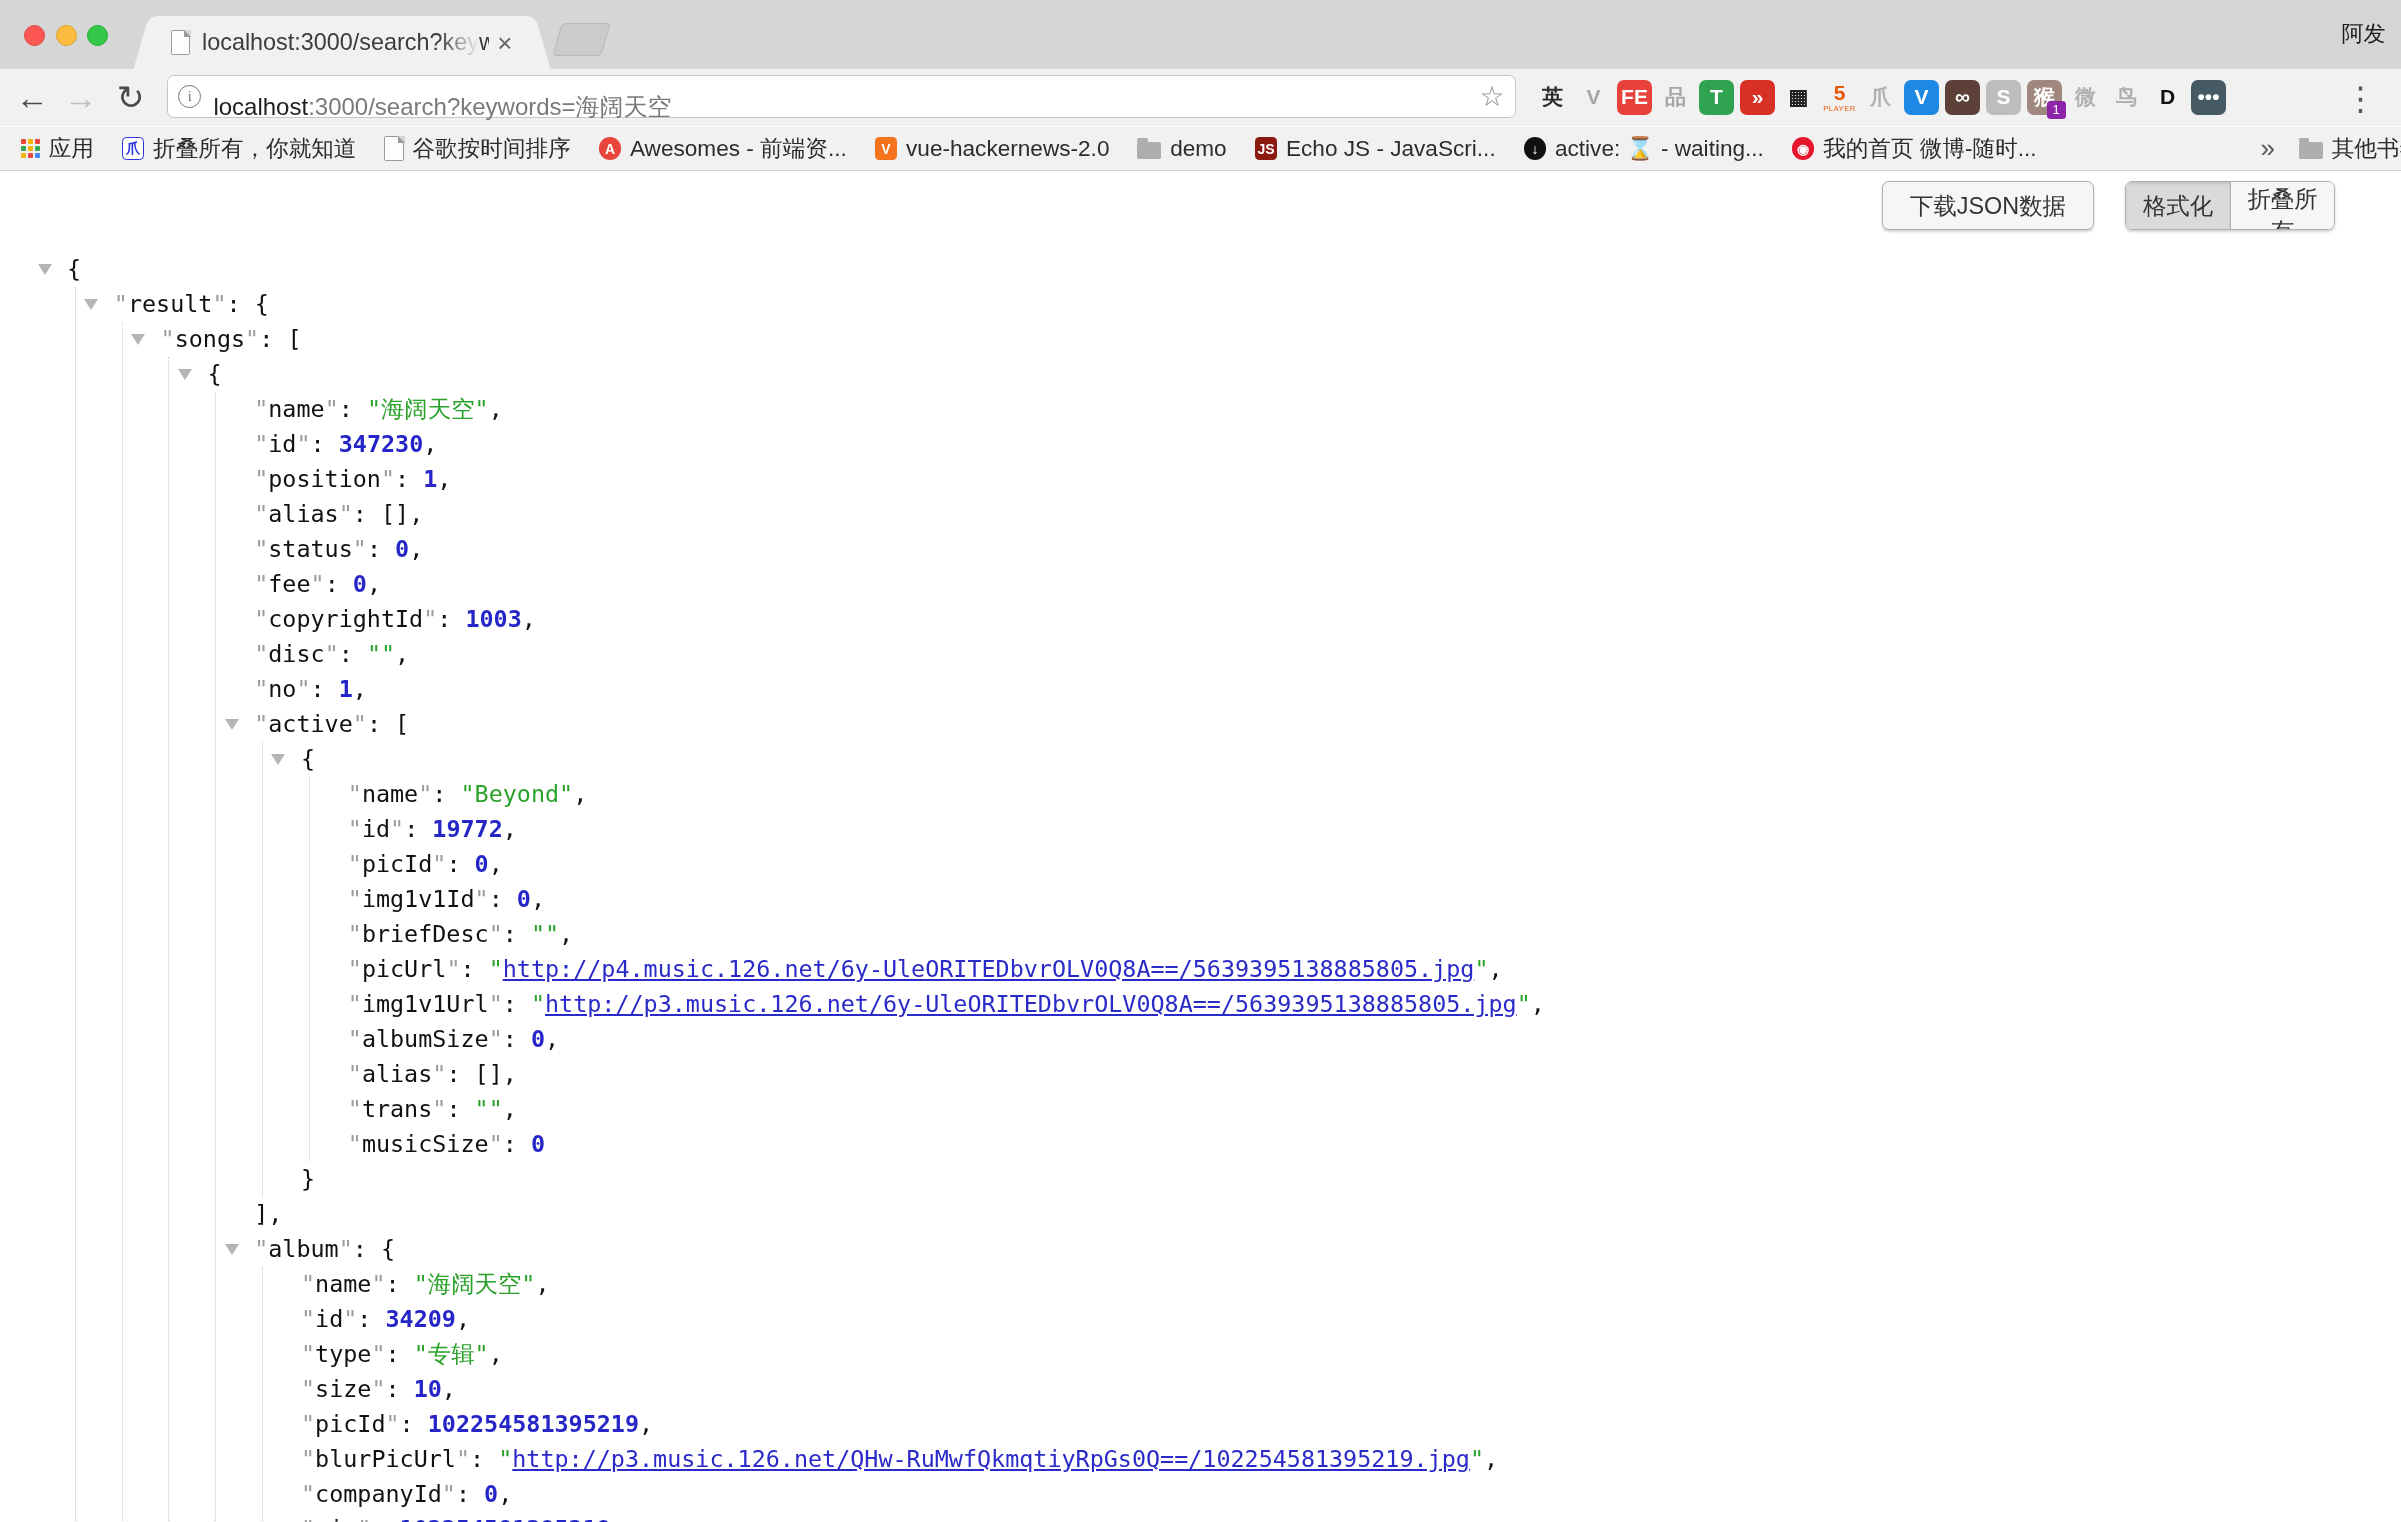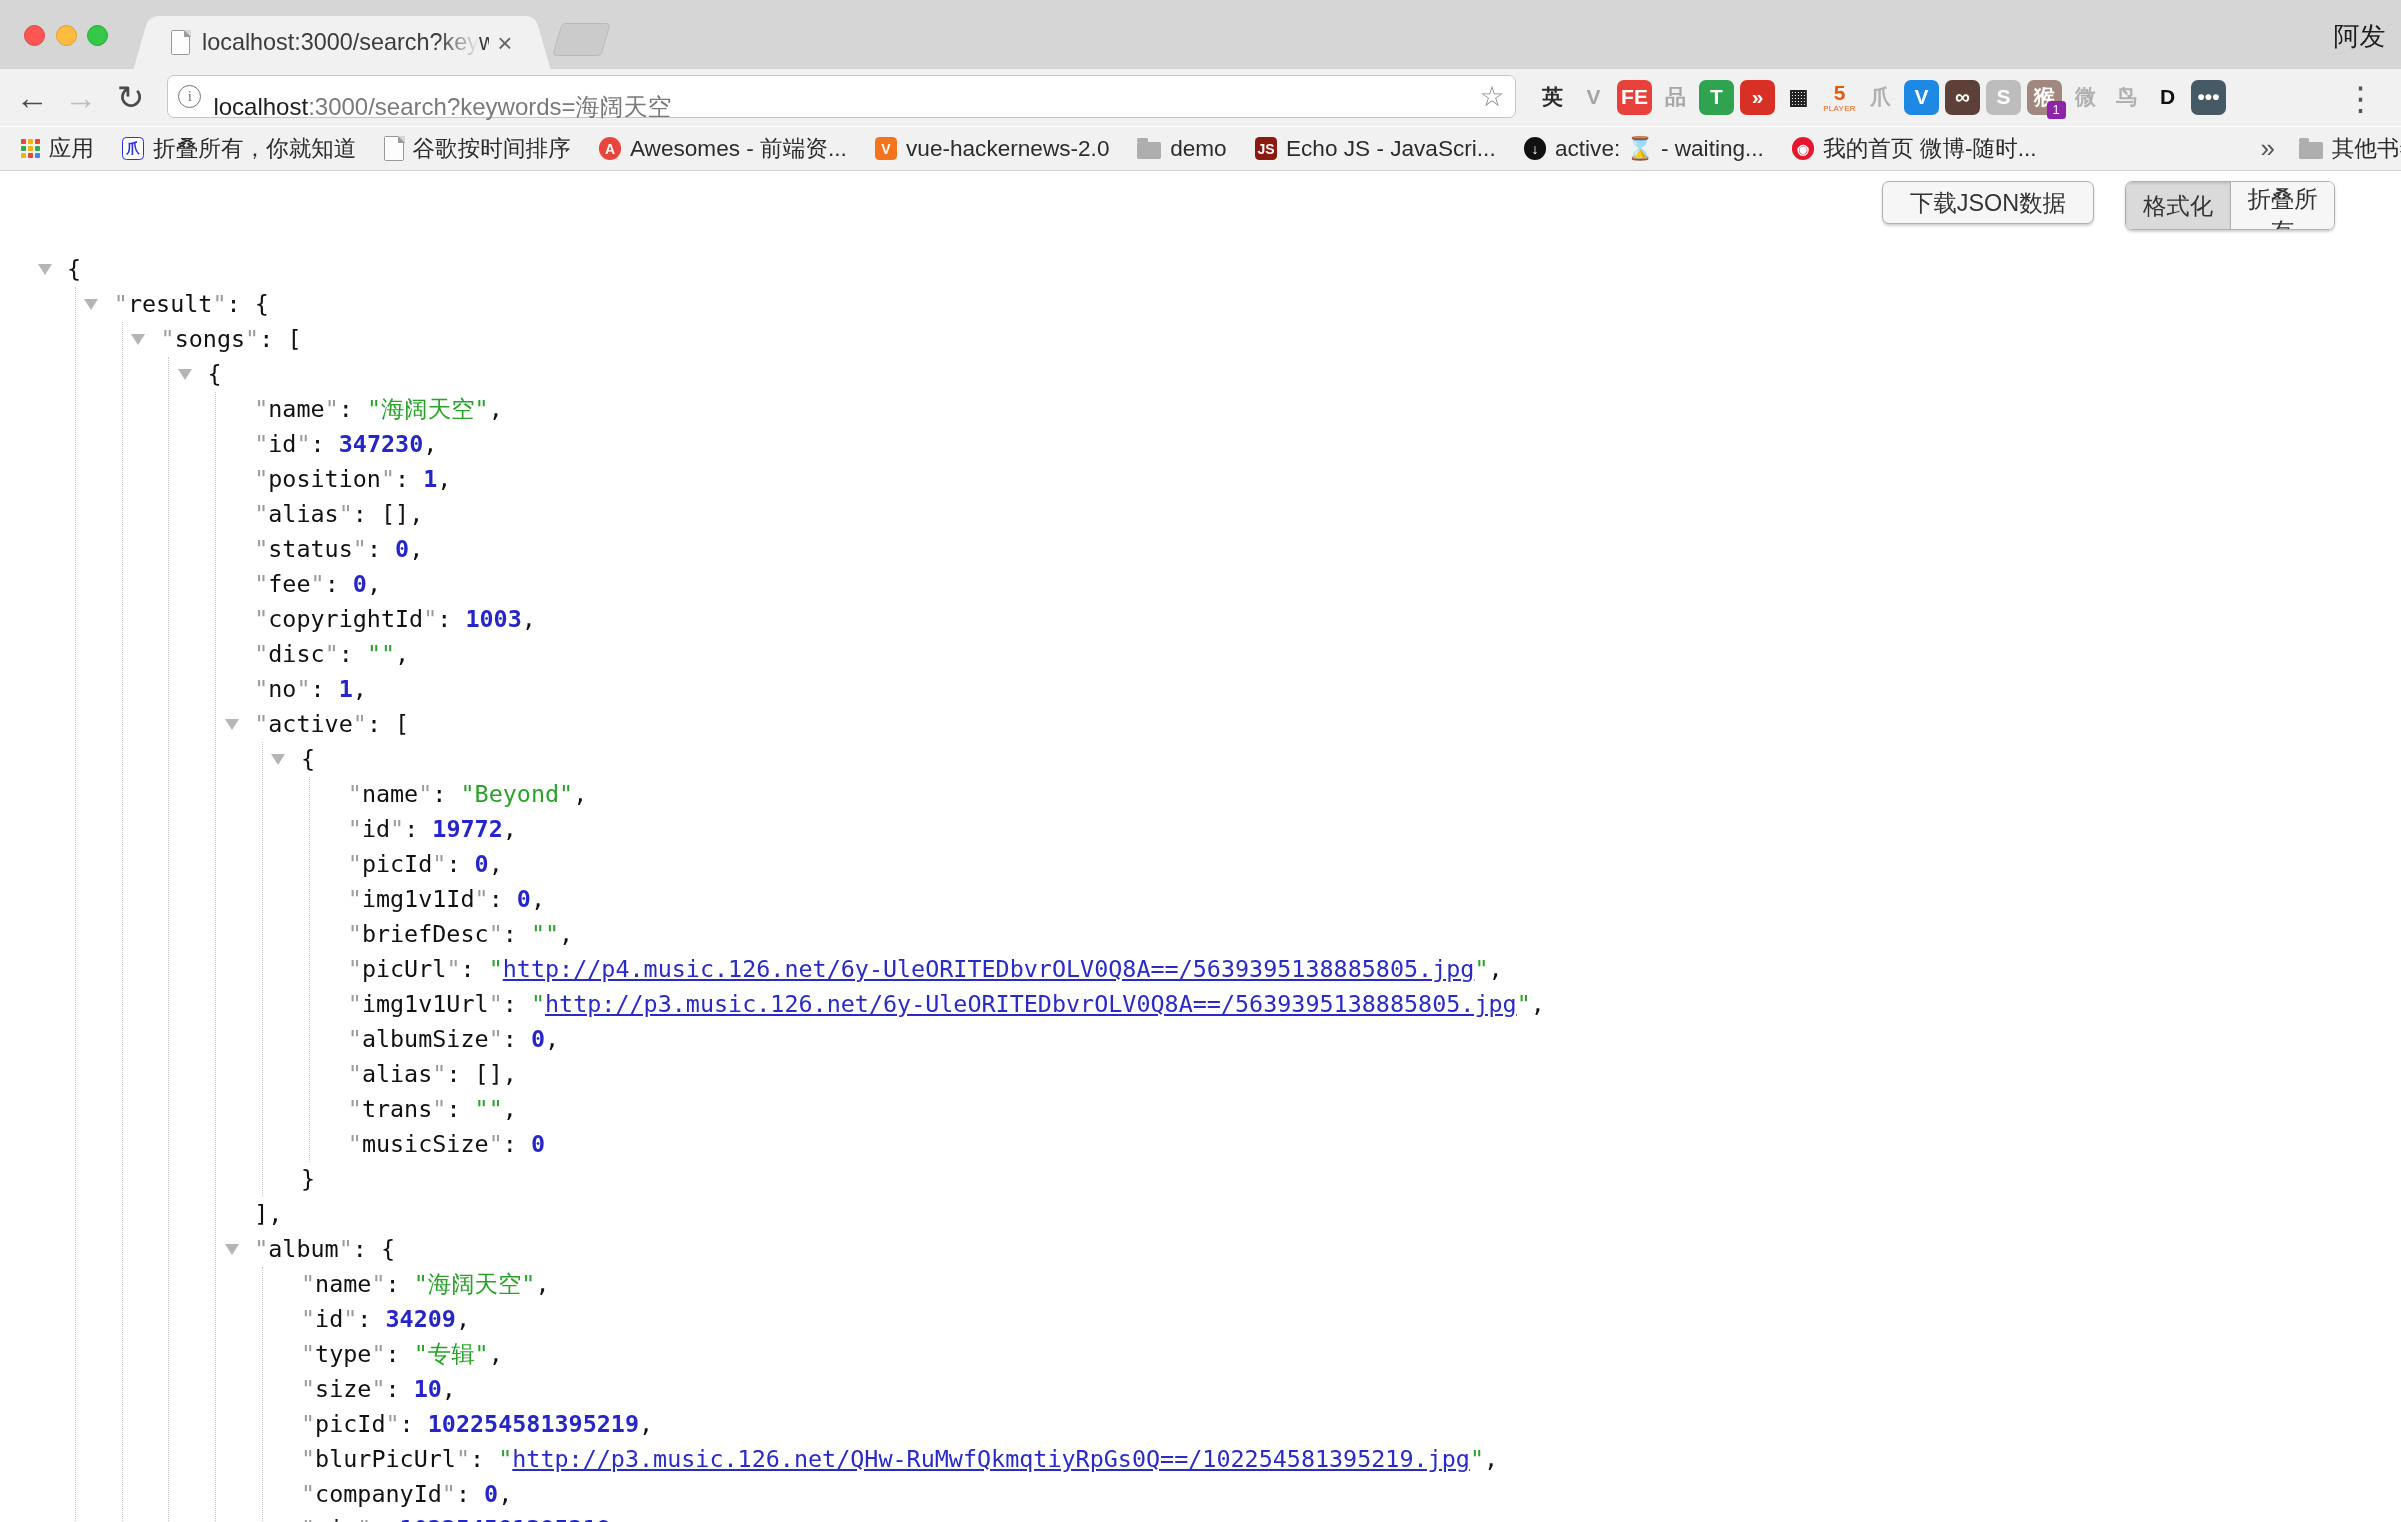--- a/index.html
+++ b/index.html
@@ -22,21 +22,21 @@
     border-radius:1.7px;position:relative;flex:none;}
   .doc-icon::after{content:'';position:absolute;right:-1.7px;top:-1.7px;width:0;height:0;
     border-top:7px solid #d6d6d6;border-left:7px solid #9a9a9a;}
   .tab-title{font-size:23.4px;color:#3c3c3c;margin-left:12px;white-space:nowrap;overflow:hidden;
     width:287px;position:relative;}
   .tab-fade{position:absolute;right:49px;top:17.4px;width:40px;height:29.5px;
     background:linear-gradient(90deg,rgba(241,241,241,0),#f1f1f1);}
   .tab-close{margin-left:auto;font-size:26px;color:#666;line-height:26px;}
   .newtab{position:absolute;left:557px;top:22.6px;width:47px;height:31px;background:#cbcbcb;
     border:0.9px solid #b9b9b9;border-radius:4.3px;transform:skewX(-16deg);}
-  .profile{position:absolute;right:15.6px;top:19px;font-size:26px;color:#1d1d1d;}
+  .profile{position:absolute;right:15.6px;top:19px;font-size:22px;color:#1d1d1d;}
 
   
   .toolbar{position:absolute;left:0;top:69px;width:100%;height:57px;background:#f1f1f1;}
   .nav{position:absolute;top:7px;font-size:33px;line-height:43px;width:43px;text-align:center;}
   .nav.back{left:10.4px;color:#4a4a4a;}
   .nav.fwd{left:59px;color:#bdbdbd;}
   .nav.reload{left:109px;color:#4a4a4a;}
   .urlbar{position:absolute;left:167px;top:6px;width:1349px;height:43px;background:#fff;
     border:1.7px solid #c6c6c6;border-radius:7px;box-sizing:border-box;display:flex;align-items:center;}
   .info-icon{width:21px;height:21px;border:1.7px solid #757575;border-radius:50%;color:#757575;
@@ -68,21 +68,21 @@
   .bm-ico.round{border-radius:50%;}
   .folder-icon{display:inline-block;width:24px;height:16.5px;background:#aeaeae;border-radius:1.7px;
     position:relative;flex:none;margin-top:3.5px;}
   .folder-icon::before{content:'';position:absolute;left:0;top:-4.3px;width:10.4px;height:4.3px;
     background:#aeaeae;border-radius:1.7px 1.7px 0 0;}
   .bm-overflow{margin-left:auto;font-size:26px;color:#555;}
   .bm.other{margin-left:24px;}
 
   
   .content{position:absolute;left:0;top:171px;width:100%;height:1352px;background:#fff;}
-  .btn{position:absolute;left:1882px;top:10.4px;width:212px;height:43px;background:#f6f6f6;
+  .btn{position:absolute;left:1882px;top:10.4px;width:212px;height:49px;background:#f6f6f6;
     border:1.7px solid #b0b0b0;border-radius:7px;font-size:23.4px;color:#333;
     box-shadow:0 1.7px 2.6px rgba(0,0,0,.18);font-family:inherit;}
   .seg{position:absolute;left:2125px;top:10.4px;height:49px;display:flex;border:1.7px solid #b0b0b0;
     border-radius:7px;overflow:hidden;box-shadow:0 1.7px 2.6px rgba(0,0,0,.18);box-sizing:border-box;}
   .seg-btn{width:104px;border:none;font-size:23.4px;color:#333;background:#f6f6f6;font-family:inherit;}
   .seg-btn.active{background:#dadada;box-shadow:inset 0 1.7px 2.6px rgba(0,0,0,.12);}
   .seg-btn + .seg-btn{border-left:1.7px solid #b0b0b0;}
 
   
   .json-root{position:absolute;left:0;top:81px;width:100%;

